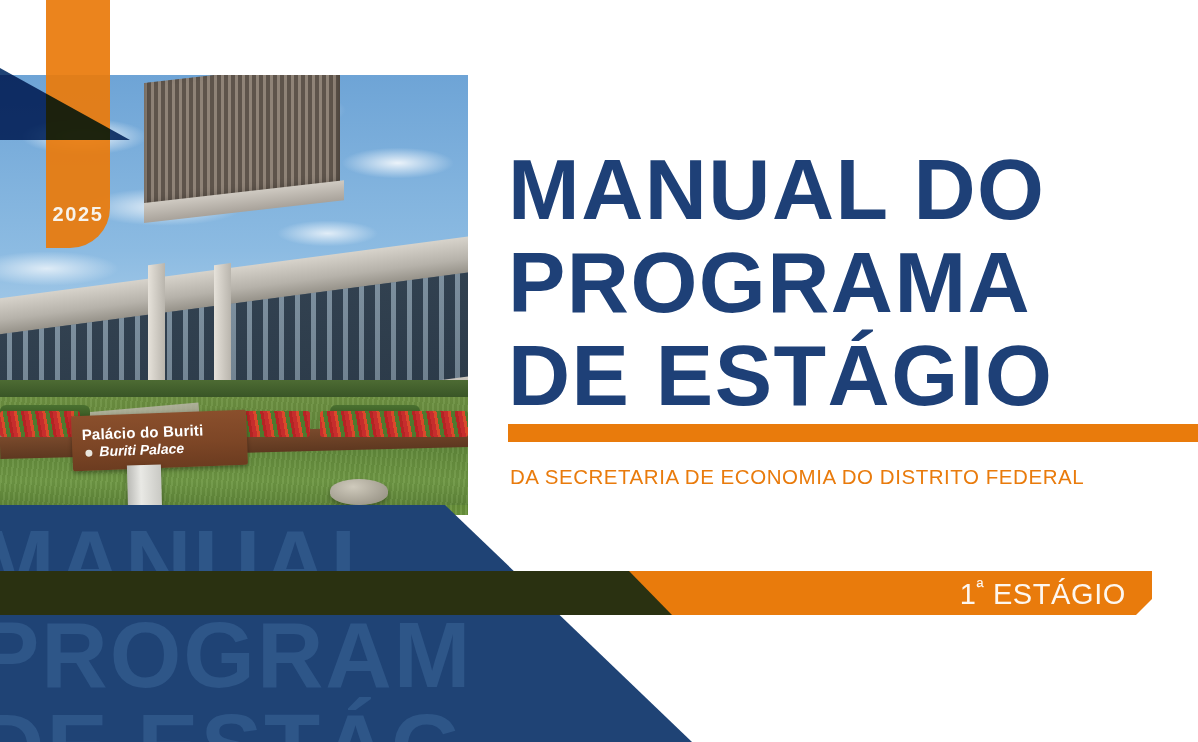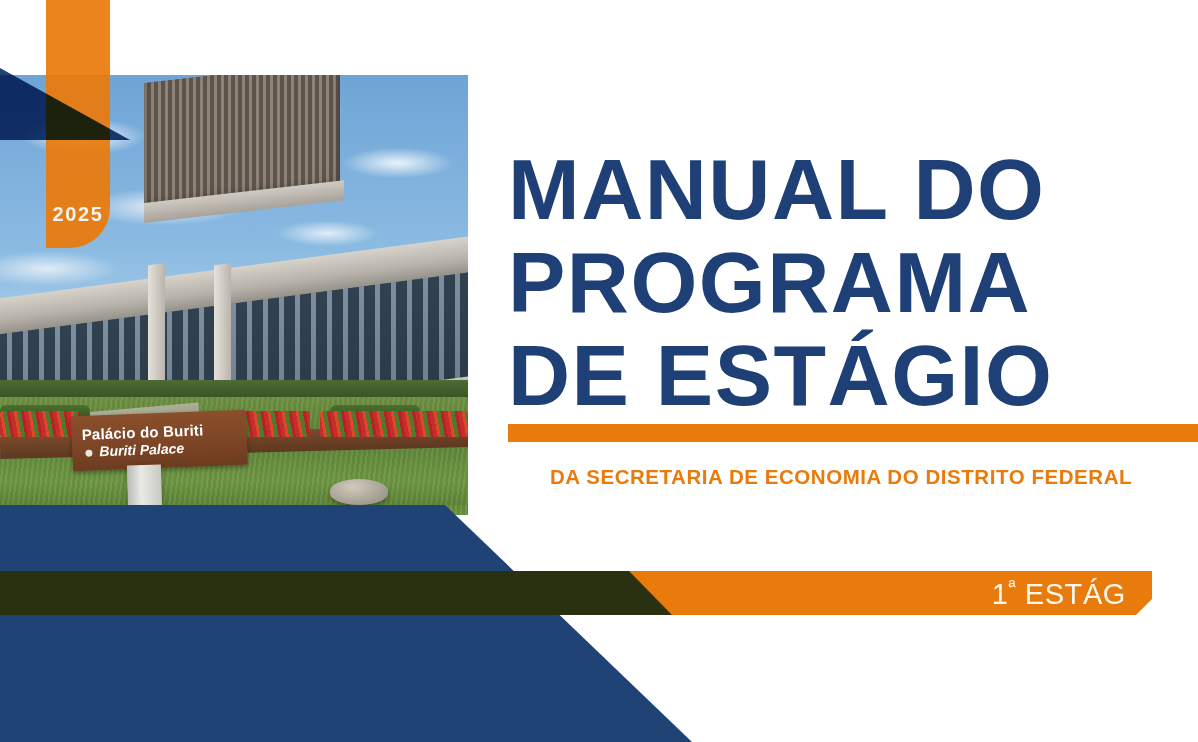--- a/index.html
+++ b/index.html
@@ -242,23 +242,22 @@
     line-height:1.08;
     white-space:nowrap;
     font-stretch:condensed;
   }
   .title-underline {
     position:absolute; left:508px; top:424px; width:690px; height:18px;
     background:#E97B0C; z-index:1;
   }
   .subtitle {
     position:absolute; left:510px; top:465px;
-    color:#E97B0C; font-size:20.5px; font-weight:bold; letter-spacing:.55px;
+    color:#E97B0C; font-size:20.5px; font-weight:normal; letter-spacing:.55px;
     white-space:nowrap;
-    margin-left:40px;
   }
 
   
   .logo {
     position:absolute; left:128px; top:672px;
     display:flex; align-items:center; gap:7px; z-index:6;
   }
   .logo-sec {
     text-align:right; color:#ffffff; line-height:1.18;
     font-size:11.5px; font-weight:bold; letter-spacing:.1px;
@@ -332,29 +331,34 @@
     <div class="sign-post"></div>
   </div>
 
   <div class="orange-flag"></div>
   <div class="navy-tri-top"></div>
   <div class="orange-flag-year">
     <span>2025</span>
   </div>
 
   <div class="navy-block"></div>
+  <div class="watermark">
+    <div class="wm-line wm1">MANUAL</div>
+    <div class="wm-line wm2">PROGRAM</div>
+    <div class="wm-line wm3">DE ESTÁG</div>
+  </div>
 
   <div class="title-underline"></div>
   <div class="title-block">
     <div class="title-line">MANUAL DO</div>
     <div class="title-line">PROGRAMA</div>
     <div class="title-line">DE ESTÁGIO</div>
   </div>
   <div class="subtitle">DA SECRETARIA DE ECONOMIA DO DISTRITO FEDERAL</div>
 
   <div class="orange-band"></div>
   <div class="band-dark"></div>
   <div class="edition">
-    <span><span>1</span><span class="sup">ª</span><span> ESTÁG</span></span>
+    <span><span>1</span><span class="sup">ª</span><span> ESTÁGIO</span></span>
   </div>
 
 
 </div>
 
 </body></html>

